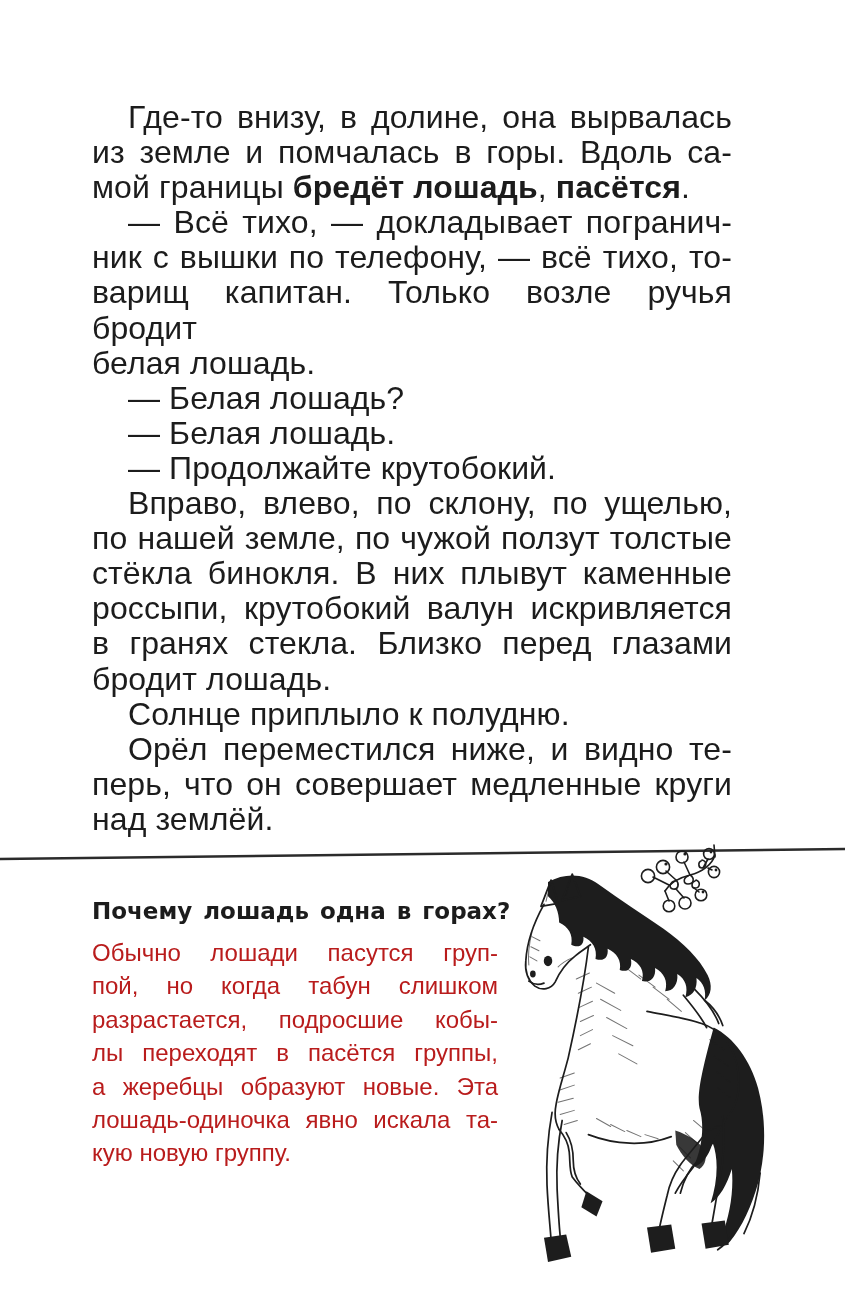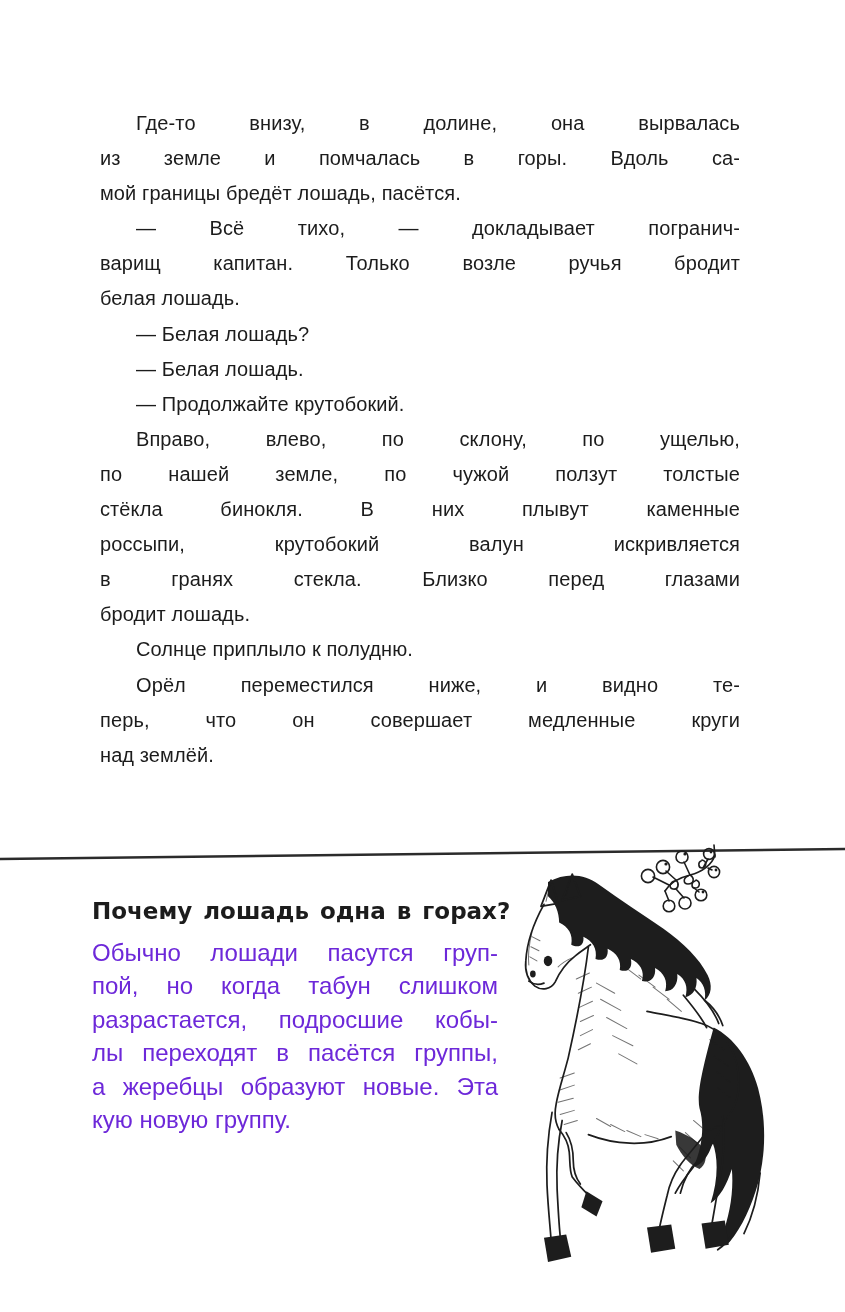--- a/index.html
+++ b/index.html
@@ -5,43 +5,43 @@
   html,body{margin:0;padding:0;}
   body{
     width:845px;height:1312px;position:relative;overflow:hidden;
     background:#ffffff;color:#1c1c1c;
     font-family:"Liberation Sans", sans-serif;
   }
   .page{position:absolute;inset:0;}
 
   
   .story{
-    position:absolute;left:92px;top:106px;width:640px;
-    font-size:20px;line-height:35.1px;letter-spacing:0.1px;margin-left:8px;
+    position:absolute;left:92px;top:100px;width:640px;
+    font-size:32px;line-height:35.1px;letter-spacing:0.1px;
   }
   .paragraph{margin:0;}
   .line{
     text-align:justify;text-align-last:justify;text-justify:inter-word;
     white-space:normal;
   }
   .line.last{text-align-last:left;}
   .line.first{text-indent:36px;}
-  .bold{font-weight:400;}
+  .bold{font-weight:700;}
 
   
   .divider{position:absolute;left:0;top:845px;width:845px;height:18px;}
 
   
   .factbox{position:absolute;left:92px;top:897px;width:406px;}
   .fact-title{
     font-family:"DejaVu Sans", sans-serif;
     font-size:23px;line-height:29px;font-weight:700;
     margin:0 0 10px 0;white-space:nowrap;word-spacing:3px;color:#1c1c1c;
   }
-  .fact-body{font-size:24px;line-height:33.4px;color:#6d28d9;}
+  .fact-body{font-size:24px;line-height:33.4px;color:#b91c1c;}
 
   
   .berry{position:absolute;left:636px;top:844px;width:86px;height:74px;}
   .horse{position:absolute;left:494px;top:870px;width:306px;height:404px;margin:0;}
   .ink-stroke{fill:none;stroke:#1d1d1d;stroke-width:1.7;stroke-linecap:round;stroke-linejoin:round;}
   .ink-thin{fill:none;stroke:#1d1d1d;stroke-width:1;stroke-linecap:round;opacity:.62;}
   .ink-fill{fill:#1d1d1d;stroke:none;}
 </style>
 </head>
 <body>
@@ -49,20 +49,21 @@
 <div class="page">
 
   <main class="story">
       <div class="paragraph">
         <div class="line first"><span>Где-то внизу, в долине, она вырвалась</span></div>
         <div class="line"><span>из земле и помчалась в горы. Вдоль са-</span></div>
         <div class="line last"><span>мой границы </span><span class="bold">бредёт лошадь</span><span>, </span><span class="bold">пасётся</span><span>.</span></div>
       </div>
       <div class="paragraph">
         <div class="line first"><span>— Всё тихо, — докладывает погранич-</span></div>
+        <div class="line"><span>ник с вышки по телефону, — всё тихо, то-</span></div>
         <div class="line"><span>варищ капитан. Только возле ручья бродит</span></div>
         <div class="line last"><span>белая лошадь.</span></div>
       </div>
       <div class="paragraph">
         <div class="line first last"><span>— Белая лошадь?</span></div>
       </div>
       <div class="paragraph">
         <div class="line first last"><span>— Белая лошадь.</span></div>
       </div>
       <div class="paragraph">
@@ -126,20 +127,21 @@
 
   <section class="factbox">
     <h2 class="fact-title">Почему лошадь одна в горах?</h2>
     <div class="fact-body">
         <div class="paragraph">
           <div class="line"><span>Обычно лошади пасутся груп-</span></div>
           <div class="line"><span>пой, но когда табун слишком</span></div>
           <div class="line"><span>разрастается, подросшие кобы-</span></div>
           <div class="line"><span>лы переходят в пасётся группы,</span></div>
           <div class="line"><span>а жеребцы образуют новые. Эта</span></div>
+          <div class="line"><span>лошадь-одиночка явно искала та-</span></div>
           <div class="line last"><span>кую новую группу.</span></div>
         </div>
       </div>
   </section>
 
   <figure class="horse">
     <svg viewBox="0 0 300 400" width="306" height="404">
 
       <path class="ink-fill" d="M52,12 C70,2 88,4 102,14 C124,30 146,44 166,58 C186,72 202,88 210,104 C215,114 214,124 207,129
         C209,120 206,112 199,107 C200,117 196,124 188,126 C191,116 188,108 180,103 C181,113 176,120 168,120

